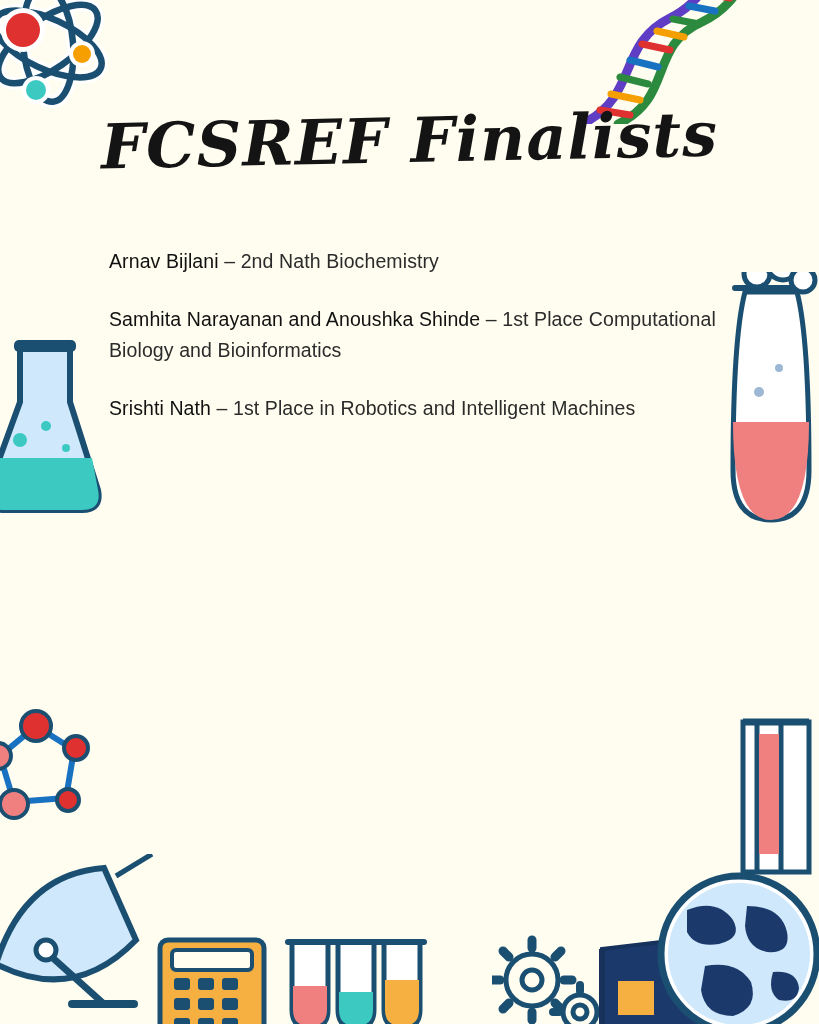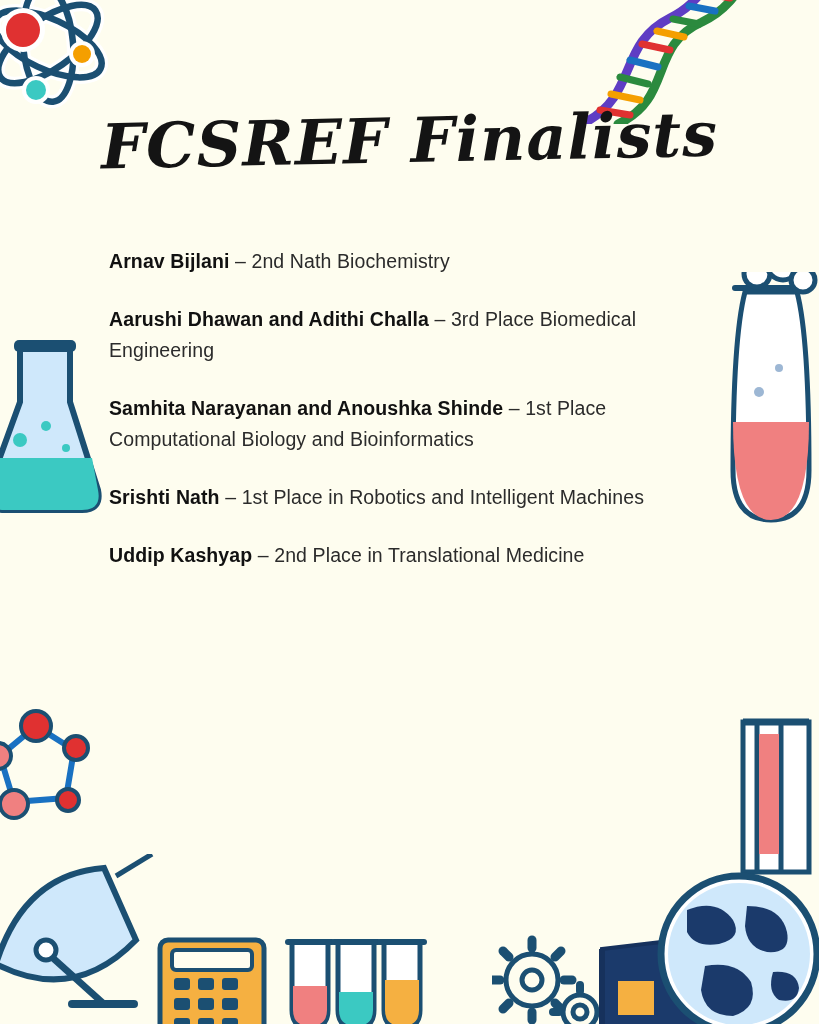--- a/index.html
+++ b/index.html
@@ -46,21 +46,21 @@
     width: 625px;
   }
   .entry {
     font-size: 19.5px;
     line-height: 31px;
     color: #2b2b2b;
     margin-bottom: 27px;
     letter-spacing: 0.1px;
   }
   .entry .names {
-    font-weight: bold;
+    font-weight: normal;
     color: #111;
   }
   .entry .sep {
     color: #2b2b2b;
   }
 
   
   .deco { position: absolute; pointer-events: none; }
 
   
@@ -279,32 +279,26 @@
 
   <div class="title">FCSREF Finalists</div>
 
   <div class="list">
 
     <div class="entry">
       <span class="names">Arnav Bijlani</span><span class="sep"> – </span><span class="award">2nd Nath Biochemistry</span>
     </div>
 
 
-    <div class="entry">
-      <span class="names">Aarushi Dhawan and Adithi Challa</span><span class="sep"> – </span><span class="award">3rd Place Biomedical Engineering</span>
-    </div>
 
     <div class="entry">
       <span class="names">Samhita Narayanan and Anoushka Shinde</span><span class="sep"> – </span><span class="award">1st Place Computational Biology and Bioinformatics</span>
     </div>
 
 
 
     <div class="entry">
       <span class="names">Srishti Nath</span><span class="sep"> – </span><span class="award">1st Place in Robotics and Intelligent Machines</span>
     </div>
 
-    <div class="entry">
-      <span class="names">Uddip Kashyap</span><span class="sep"> – </span><span class="award">2nd Place in Translational Medicine</span>
-    </div>
 
   </div>
 </div>
 
 </body></html>

